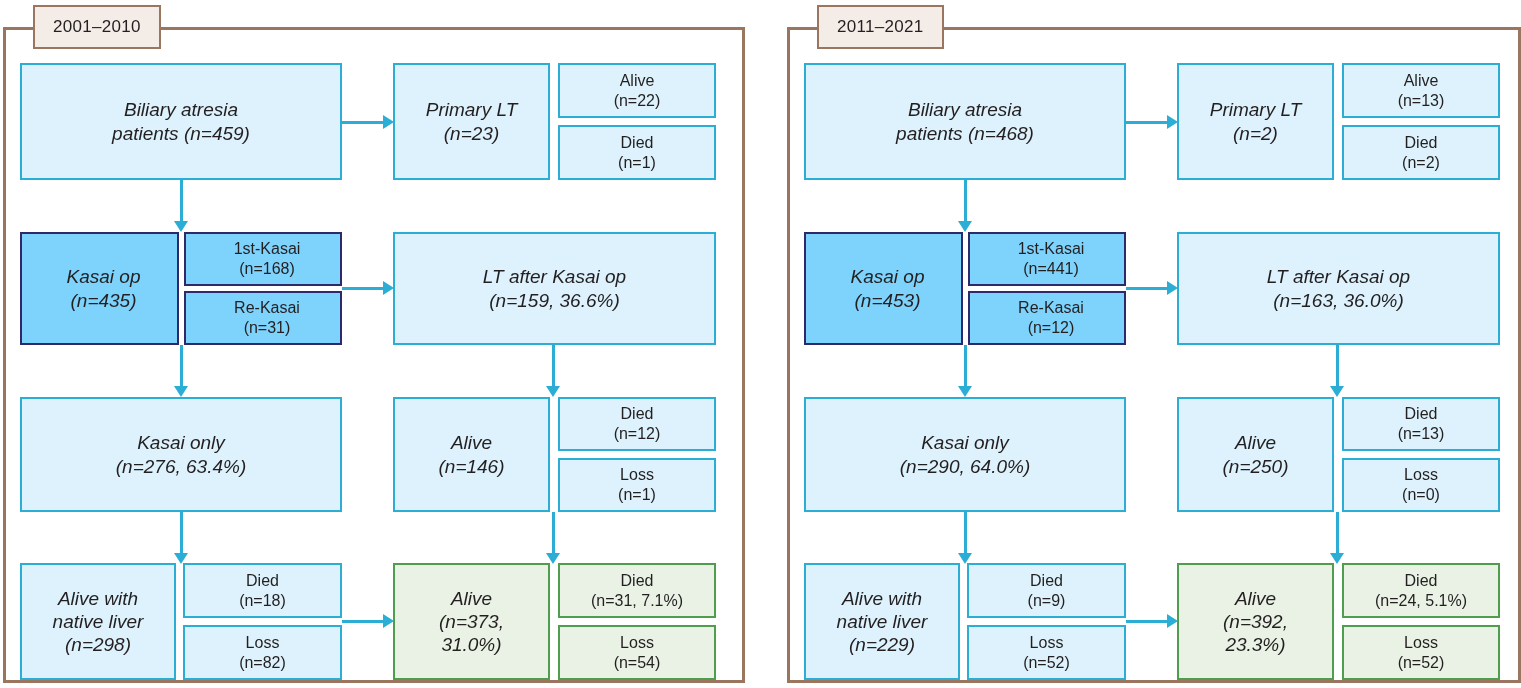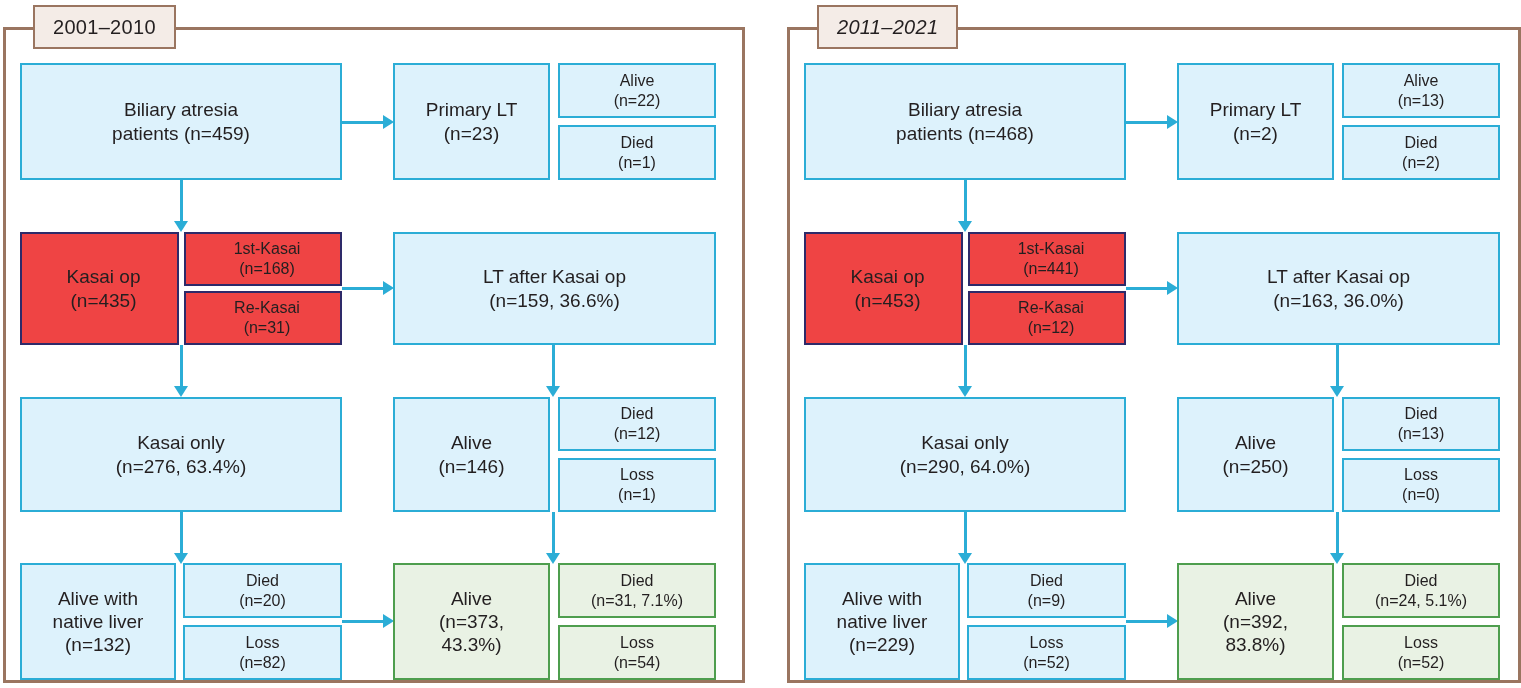--- a/index.html
+++ b/index.html
@@ -27,47 +27,47 @@
   
   .panel-title{
     position:absolute;
     top:5px;
     height:44px;
     background:#f4ece7;
     border:2px solid #9a7560;
     box-sizing:border-box;
     display:flex;align-items:center;justify-content:flex-start;
     padding:0 18px;
-    font-size:20px;
+    font-size:17px;
     letter-spacing:.3px;
     color:#231f20;
     z-index:5;
   }
   .panel-title.t1{left:33px;}
-  .panel-title.t2{left:817px;font-style:italic;}
+  .panel-title.t2{left:817px;}
 
   
   .box{
     position:absolute;
     box-sizing:border-box;
     display:flex;
     flex-direction:column;
     align-items:center;
     justify-content:center;
     text-align:center;
     line-height:1.22;
     z-index:3;
   }
   .box .ln{display:block;white-space:nowrap;}
 
   .blue{ background:#ddf2fc; border:2.5px solid #2badd6; }
-  .purple{ background:#ef4444; border:2.5px solid #2e2a69;padding-left:8px; }
+  .purple{ background:#7dd3fc; border:2.5px solid #2e2a69;padding-left:8px; }
   .green{ background:#e9f2e4; border:2.5px solid #4e9e4e; }
 
-  .fs-main{font-size:19px;}
+  .fs-main{font-size:19px;font-style:italic;}
   .fs-sub{font-size:16px;}
 
   
   .vline{position:absolute;width:3px;background:#2badd6;z-index:2;}
   .hline{position:absolute;height:3px;background:#2badd6;z-index:2;}
   .arrow-down{
     position:absolute;width:0;height:0;
     border-left:7.5px solid transparent;
     border-right:7.5px solid transparent;
     border-top:11px solid #2badd6;
@@ -159,34 +159,34 @@
 
   <div class="vline" style="left:180px;top:512px;height:45px;"></div>
   <div class="arrow-down" style="left:174px;top:553px;"></div>
 
   <div class="vline" style="left:552px;top:512px;height:45px;"></div>
   <div class="arrow-down" style="left:546px;top:553px;"></div>
 
   <div class="box blue fs-main" style="left:20px;top:563px;width:156px;height:117px;">
     <span class="ln">Alive with</span>
     <span class="ln">native liver</span>
-    <span class="ln">(n=132)</span>
+    <span class="ln">(n=298)</span>
   </div>
   <div class="box blue fs-sub" style="left:183px;top:563px;width:159px;height:55px;">
     <span class="ln">Died</span>
-    <span class="ln">(n=20)</span>
+    <span class="ln">(n=18)</span>
   </div>
   <div class="box blue fs-sub" style="left:183px;top:625px;width:159px;height:55px;">
     <span class="ln">Loss</span>
     <span class="ln">(n=82)</span>
   </div>
   <div class="box green fs-main" style="left:393px;top:563px;width:157px;height:117px;">
     <span class="ln">Alive</span>
     <span class="ln">(n=373,</span>
-    <span class="ln">43.3%)</span>
+    <span class="ln">31.0%)</span>
   </div>
   <div class="box green fs-sub" style="left:558px;top:563px;width:158px;height:55px;">
     <span class="ln">Died</span>
     <span class="ln">(n=31, 7.1%)</span>
   </div>
   <div class="box green fs-sub" style="left:558px;top:625px;width:158px;height:55px;">
     <span class="ln">Loss</span>
     <span class="ln">(n=54)</span>
   </div>
 
@@ -275,21 +275,21 @@
     <span class="ln">Died</span>
     <span class="ln">(n=9)</span>
   </div>
   <div class="box blue fs-sub" style="left:967px;top:625px;width:159px;height:55px;">
     <span class="ln">Loss</span>
     <span class="ln">(n=52)</span>
   </div>
   <div class="box green fs-main" style="left:1177px;top:563px;width:157px;height:117px;">
     <span class="ln">Alive</span>
     <span class="ln">(n=392,</span>
-    <span class="ln">83.8%)</span>
+    <span class="ln">23.3%)</span>
   </div>
   <div class="box green fs-sub" style="left:1342px;top:563px;width:158px;height:55px;">
     <span class="ln">Died</span>
     <span class="ln">(n=24, 5.1%)</span>
   </div>
   <div class="box green fs-sub" style="left:1342px;top:625px;width:158px;height:55px;">
     <span class="ln">Loss</span>
     <span class="ln">(n=52)</span>
   </div>
   <div class="hline" style="left:1126px;top:620px;width:44px;"></div>

